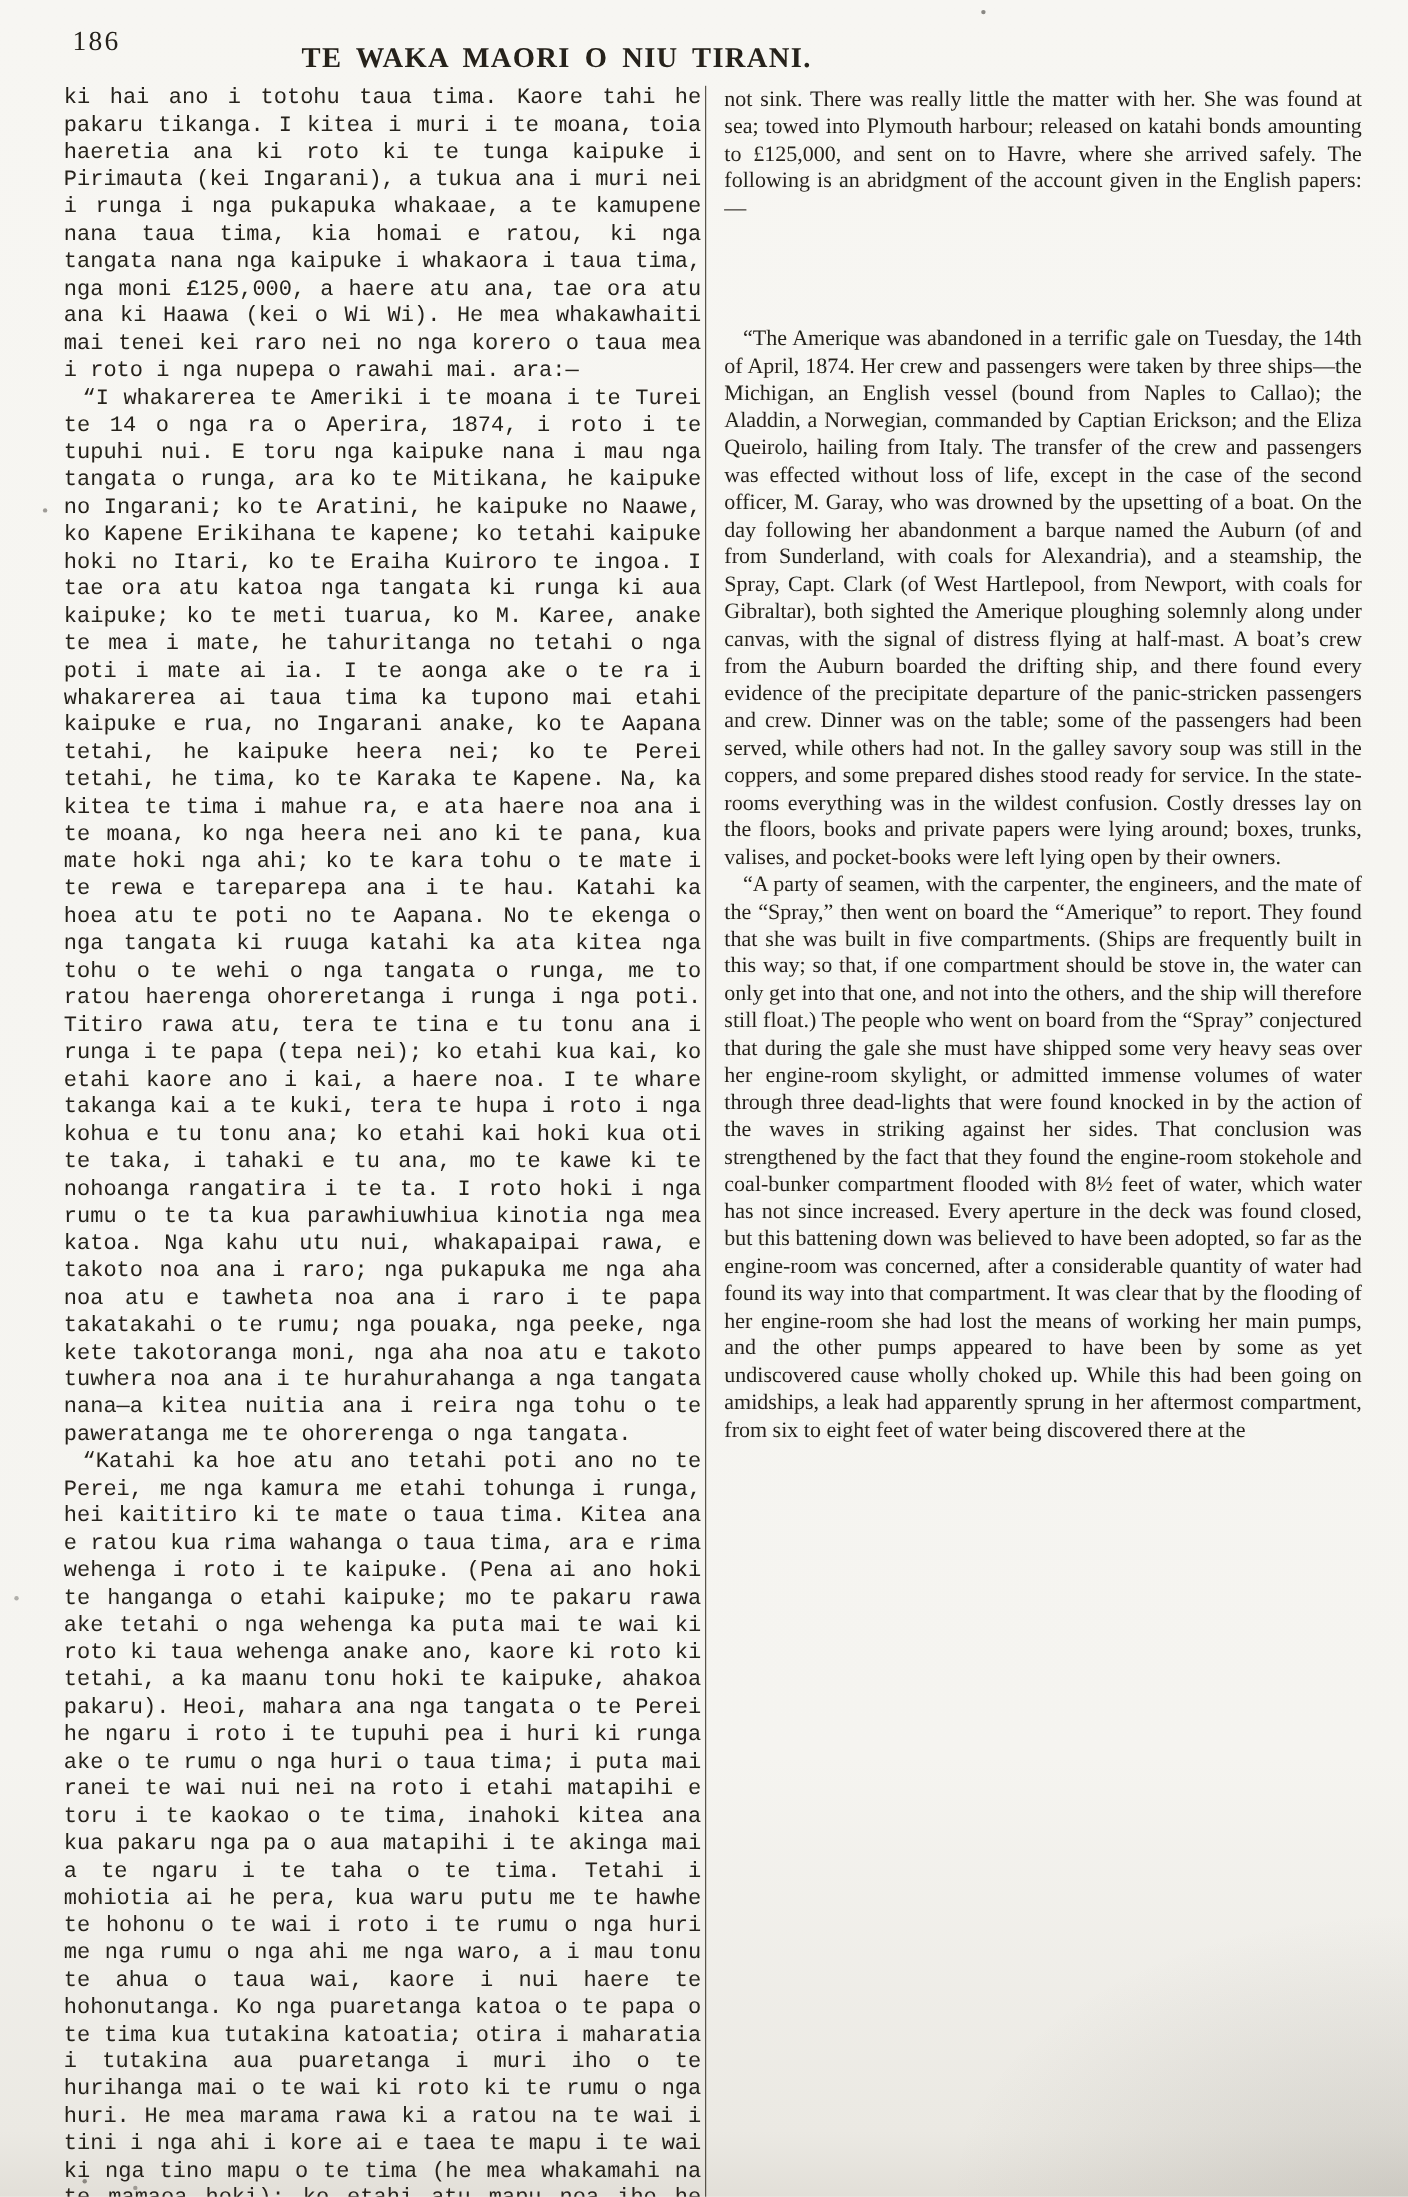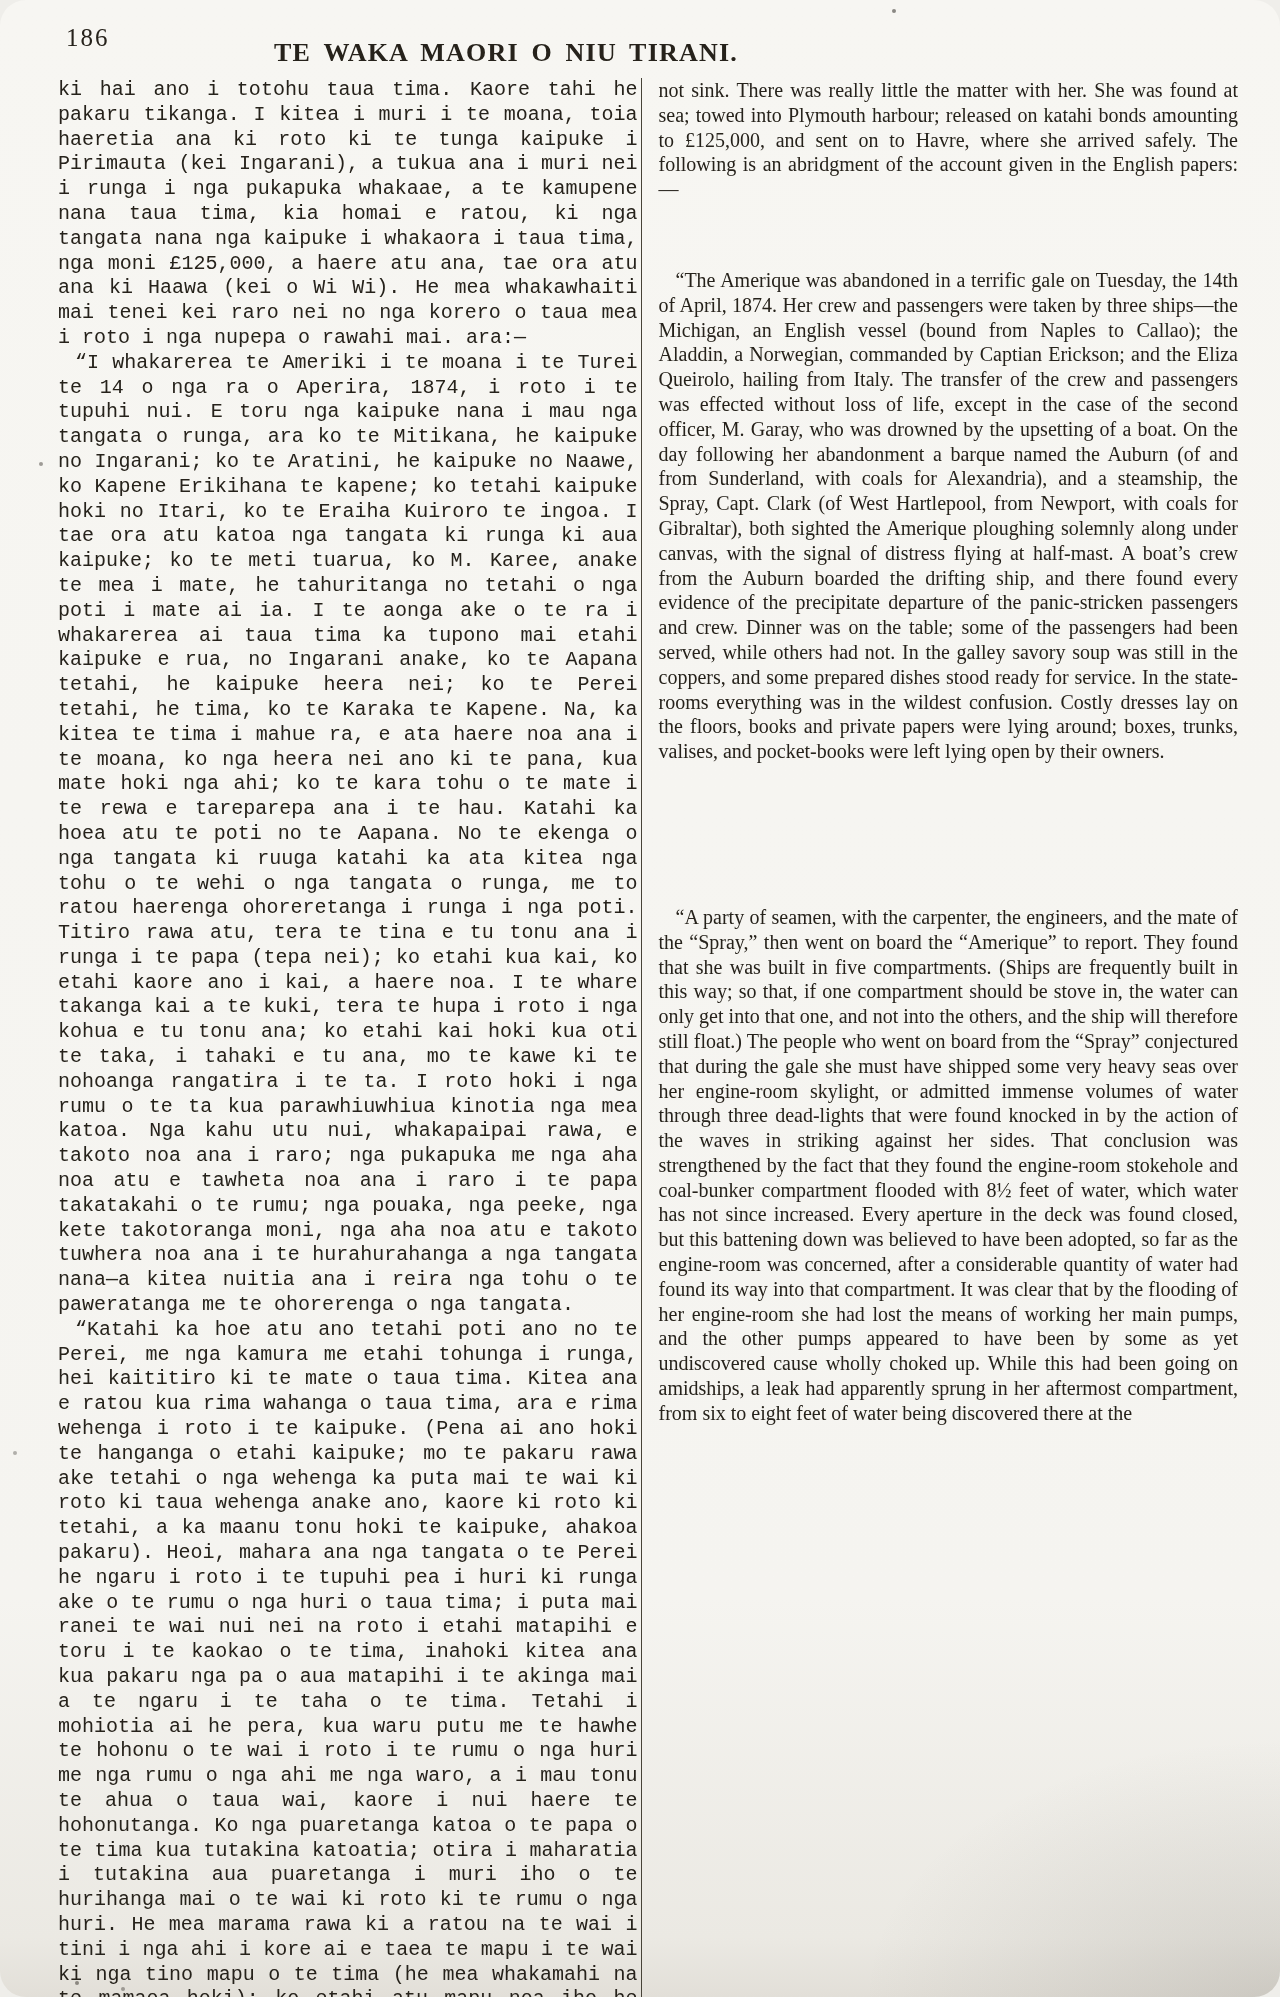--- a/index.html
+++ b/index.html
@@ -10,21 +10,20 @@
     background: #efeeea;
     font-family: "Liberation Serif", serif;
     color: #26221b;
   }
   .sheet {
     position: relative;
     width: 1280px;
     height: 1997px;
     overflow: hidden;
     background: linear-gradient(180deg, #f7f6f2 0%, #f5f4f0 80%, #ebe9e3 97%, #e2dfd8 100%);
-    border-radius: 26px;
   }
   .sheet::after {
     content: "";
     position: absolute;
     right: 0; bottom: 0;
     width: 420px; height: 260px;
     background: radial-gradient(ellipse at 100% 100%, rgba(90,85,75,0.16), rgba(90,85,75,0) 70%);
     pointer-events: none;
   }
   .header {
@@ -65,22 +64,22 @@
   }
   .col.right { padding-left: 17px; }
   .para {
     margin: 0;
     font-size: 20px;
     line-height: 24.8px;
     text-align: justify;
     hyphens: none;
   }
   .para.ind { text-indent: 17px; }
-  .gap-a { margin-top: 66px; }
-  .gap-b { margin-top: 141px; }
+  .gap-a { margin-top: 94px; }
+  .gap-b { }
   .noise {
     position: absolute;
     top: 0; left: 0;
     width: 2px; height: 2px;
     border-radius: 50%;
     background: transparent;
     box-shadow:
       893px 10px 0 1px rgba(50,46,40,0.55),
       40px 463px 0 1px rgba(50,46,40,0.45),
       14px 1452px 0 1px rgba(50,46,40,0.35),

